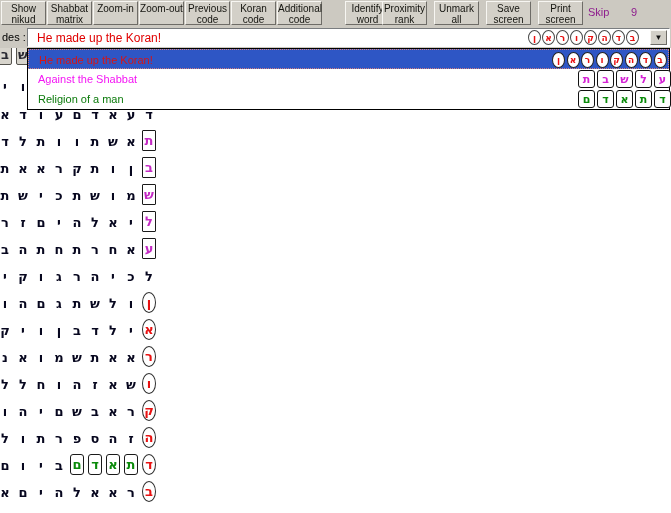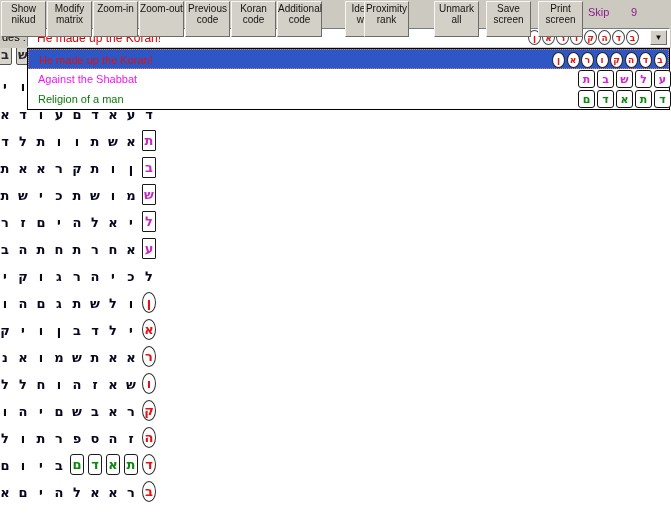--- a/index.html
+++ b/index.html
@@ -2,21 +2,21 @@
 <html><head>
 <meta charset="utf-8">
 <style>
   html,body{margin:0;padding:0;}
   body{width:671px;height:513px;position:relative;overflow:hidden;background:#ffffff;
        font-family:"Liberation Sans",sans-serif;}
   .he{font-family:"DejaVu Sans",sans-serif;}
 
   
   #topbar{position:absolute;left:0;top:0;width:671px;height:48px;background:#ccc9c1;z-index:2;}
-  .tbtn{position:absolute;top:1px;width:45px;height:36px;background:#d3d0c8;
+  .tbtn{position:absolute;top:1px;width:45px;height:24px;background:#d3d0c8;
         border-top:1px solid #f7f6f2;border-left:1px solid #f7f6f2;
         border-right:1px solid #6e6c67;border-bottom:1px solid #6e6c67;
         font-size:10px;line-height:11px;text-align:center;color:#14140f;
         box-sizing:border-box;padding-top:1px;cursor:default;}
   #skip-label,#skip-value{position:absolute;top:6px;font-size:11px;color:#8e1d8e;}
   #skip-label{left:588px;}
   #skip-value{left:631px;}
 
   
   #combo-label{position:absolute;left:2px;top:31px;font-size:11px;color:#000;}
@@ -62,21 +62,21 @@
   <div id="combo-box">
     <span id="combo-value">He made up the Koran!</span>
     <span id="combo-letters"><div class="ccirc he" style="left: 500px;">ן</div><div class="ccirc he" style="left: 514px;">א</div><div class="ccirc he" style="left: 528px;">ר</div><div class="ccirc he" style="left: 542px;">ו</div><div class="ccirc he" style="left: 556px;">ק</div><div class="ccirc he" style="left: 570px;">ה</div><div class="ccirc he" style="left: 584px;">ד</div><div class="ccirc he" style="left: 598px;">ב</div></span>
     <div id="combo-arrow">▼</div>
   </div>
 <div class="tbtn" style="left: 1px;">
       <div>Show</div>
       <div>nikud</div>
     </div>
     <div class="tbtn" style="left: 47px;">
-      <div>Modify</div>
+      <div>Shabbat</div>
       <div>matrix</div>
     </div>
     <div class="tbtn" style="left: 93px;">
       <div>Zoom-in</div>
     </div>
     <div class="tbtn" style="left: 139px;">
       <div>Zoom-out</div>
     </div>
     <div class="tbtn" style="left: 185px;">
       <div>Previous</div>
@@ -87,21 +87,21 @@
       <div>code</div>
     </div>
     <div class="tbtn" style="left: 277px;">
       <div>Additional</div>
       <div>code</div>
     </div>
     <div class="tbtn" style="left: 345px;">
       <div>Identify</div>
       <div>word</div>
     </div>
-    <div class="tbtn" style="left: 364px;">
+    <div class="tbtn" style="left: 382px;">
       <div>Proximity</div>
       <div>rank</div>
     </div>
     <div class="tbtn" style="left: 434px;">
       <div>Unmark</div>
       <div>all</div>
     </div>
     <div class="tbtn" style="left: 486px;">
       <div>Save</div>
       <div>screen</div>

